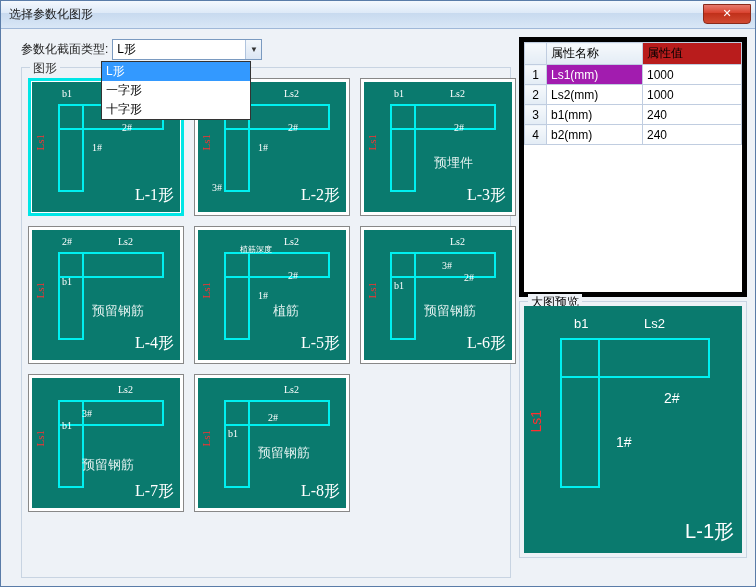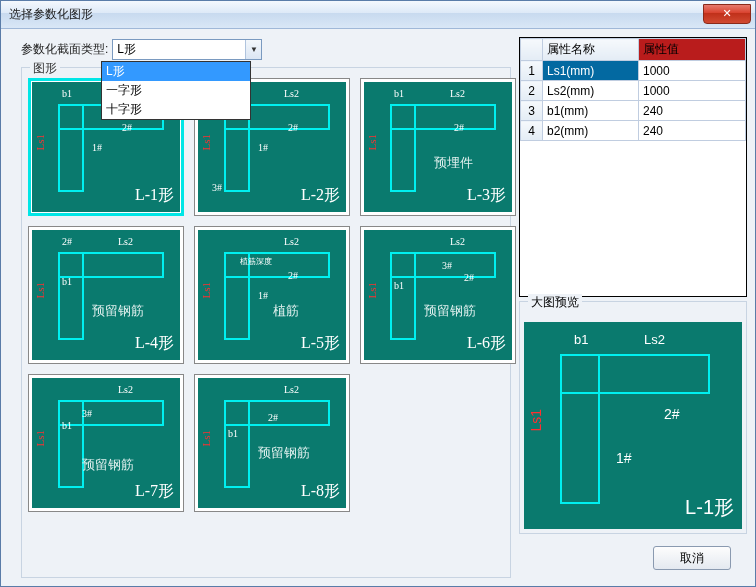--- a/index.html
+++ b/index.html
@@ -125,21 +125,21 @@
 .dim-text { position: absolute; color: #fff; font-size: 10px; }
 .red-ls1 {
   position: absolute; left: 2px; top: 40%;
   color: #ff3030; font-size: 11px;
   writing-mode: vertical-rl;
   transform: rotate(180deg);
 }
 
 
 .prop-table {
-  border: 1px solid #000000;
+  border: 5px solid #000000;
   background: #fff;
   height: 260px;
   overflow: hidden;
 }
 .prop-table table { width: 100%; border-collapse: collapse; table-layout: fixed; }
 .prop-table th, .prop-table td {
   border: 1px solid #c0cde0;
   padding: 2px 4px;
   font-size: 12px;
   text-align: left;
@@ -147,28 +147,28 @@
 }
 .prop-table th {
   background: linear-gradient(#f6f9fc,#e3ecf5);
   font-weight: normal;
 }
 .prop-table th.value-col { background: #b91c1c; }
 .prop-table .rownum {
   width: 22px; text-align: center;
   background: linear-gradient(#f6f9fc,#e3ecf5);
 }
-.prop-table tr.selected td.name { background: #0369a1; color: #fff; }
+.prop-table tr.selected td.name { background: #a21caf; color: #fff; }
 
 
 .preview-fieldset {
   border: 1px solid #c8d4e2;
   flex: 1;
   position: relative;
-  padding: 20px 4px 4px 4px;
+  padding: 4px 4px 4px 4px;
   display: flex;
 }
 .preview-fieldset .legend {
   position: absolute; top: -8px; left: 8px;
   background: #eef2f7; padding: 0 3px;
 }
 .preview-inner {
   flex: 1;
   background: #0a7a6e;
   position: relative;
@@ -272,21 +272,21 @@
               <span class="shape-label">L-4形</span>
             </div>
           </div>
 
           <div class="thumb">
             <div class="thumb-inner">
               <div class="l-outline" style="left:26px; top:22px; width:106px; height:26px;"></div>
               <div class="l-outline" style="left:26px; top:22px; width:26px; height:88px;"></div>
               <span class="red-ls1">Ls1</span>
               <span class="dim-text" style="left:86px;top:6px;">Ls2</span>
-              <span class="dim-text" style="left:42px;top:26px; font-size:8px;">植筋深度</span>
+              <span class="dim-text" style="left:42px;top:14px; font-size:8px;">植筋深度</span>
               <span class="dim-text" style="left:90px;top:40px;">2#</span>
               <span class="dim-text" style="left:60px;top:60px;">1#</span>
               <span class="shape-text" style="left:75px;top:72px;">植筋</span>
               <span class="shape-label">L-5形</span>
             </div>
           </div>
 
           <div class="thumb">
             <div class="thumb-inner">
               <div class="l-outline" style="left:26px; top:22px; width:106px; height:26px;"></div>
@@ -379,17 +379,16 @@
           <span class="red-ls1" style="left:4px;top:42%;font-size:14px;">Ls1</span>
           <span class="dim-text" style="left:50px;top:10px;font-size:13px;">b1</span>
           <span class="dim-text" style="left:120px;top:10px;font-size:13px;">Ls2</span>
           <span class="dim-text" style="left:140px;top:84px;font-size:14px;">2#</span>
           <span class="dim-text" style="left:92px;top:128px;font-size:14px;">1#</span>
           <span class="shape-label">L-1形</span>
         </div>
       </div>
 
       <div class="button-row">
-        <button class="btn">取消</button>
       </div>
     </div>
   </div>
 </div>
 
 </body></html>

